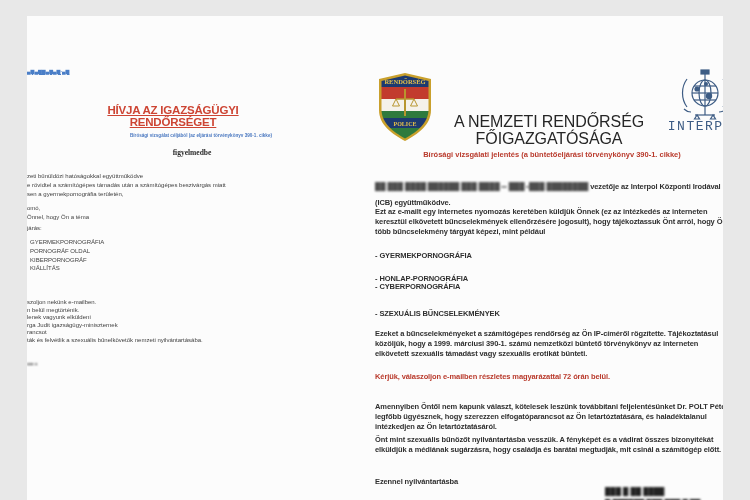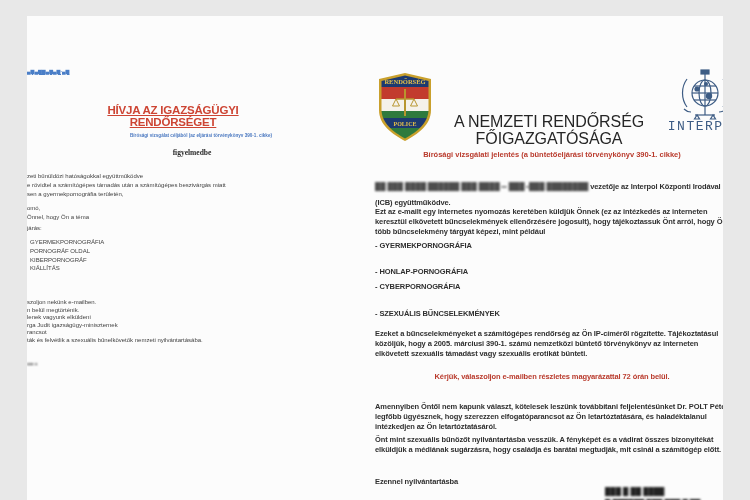--- a/index.html
+++ b/index.html
@@ -49,21 +49,21 @@
   }
   .r-sub{
     left:388px;top:134px;width:274px;
     font-size:7.5px;font-weight:700;color:#b93a2c;text-align:center;
   }
   .r-body{
     left:348px;width:354px;
     font-size:7.5px;line-height:10px;font-weight:700;
     letter-spacing:-.1px;color:#2f2f2f;
   }
-  .r-red{color:#b93a2c;text-align:center;}
+  .r-red{color:#b93a2c;}
   .redact{filter:blur(.8px);opacity:.85;}
   .r-sig{
     left:578px;font-size:7.5px;font-weight:700;color:#222;
     filter:blur(1px);white-space:nowrap;
   }
   .interpol-word{
     left:630px;top:103px;width:96px;
     font-size:13px;letter-spacing:1.5px;color:#3d5c84;font-family:Liberation Mono, monospace;
   }
 
@@ -167,26 +167,26 @@
 
     <div class="abs r-sub center">Bírósági vizsgálati jelentés (a büntetőeljárási törvénykönyv 390-1. cikke)</div>
 
     <div class="abs r-body nowrap" style="top:166px">
       <span class="redact">██ ███ ████ ██████ ███ ████ ▪▪ ███ ▪███ ████████</span><span> vezetője az Interpol Központi Irodával</span>
     </div>
     <div class="abs r-body" style="top:182px">(ICB) együttműködve.</div>
 
     <div class="abs r-body" style="top:191px">Ezt az e-mailt egy internetes nyomozás keretében küldjük Önnek (ez az intézkedés az interneten keresztül elkövetett bűncselekmények ellenőrzésére jogosult), hogy tájékoztassuk Önt arról, hogy Ön több bűncselekmény tárgyát képezi, mint például</div>
 
-    <div class="abs r-body" style="top:225px">- GYERMEKPORNOGRÁFIA</div>
-    <div class="abs r-body" style="top:251px">- HONLAP-PORNOGRÁFIA</div>
+    <div class="abs r-body" style="top:235px">- GYERMEKPORNOGRÁFIA</div>
+    <div class="abs r-body" style="top:258px">- HONLAP-PORNOGRÁFIA</div>
     <div class="abs r-body" style="top:266px">- CYBERPORNOGRÁFIA</div>
     <div class="abs r-body" style="top:293px">- SZEXUÁLIS BŰNCSELEKMÉNYEK</div>
 
-    <div class="abs r-body" style="top:313px">Ezeket a bűncselekményeket a számítógépes rendőrség az Ön IP-címéről rögzítette. Tájékoztatásul közöljük, hogy a 2005. márciusi 390-1. számú nemzetközi büntető törvénykönyv az interneten elkövetett szexuális támadást vagy szexuális erotikát bünteti.</div>
+    <div class="abs r-body" style="top:313px">Ezeket a bűncselekményeket a számítógépes rendőrség az Ön IP-címéről rögzítette. Tájékoztatásul közöljük, hogy a 1999. márciusi 390-1. számú nemzetközi büntető törvénykönyv az interneten elkövetett szexuális támadást vagy szexuális erotikát bünteti.</div>
 
     <div class="abs r-body r-red" style="top:356px">Kérjük, válaszoljon e-mailben részletes magyarázattal 72 órán belül.</div>
 
     <div class="abs r-body" style="top:386px">Amennyiben Öntől nem kapunk választ, kötelesek leszünk továbbítani feljelentésünket Dr. POLT Péter legfőbb ügyésznek, hogy szerezzen elfogatóparancsot az Ön letartóztatására, és haladéktalanul intézkedjen az Ön letartóztatásáról.</div>
 
     <div class="abs r-body" style="top:419px">Önt mint szexuális bűnözőt nyilvántartásba vesszük. A fényképét és a vádirat összes bizonyítékát elküldjük a médiának sugárzásra, hogy családja és barátai megtudják, mit csinál a számítógép előtt.</div>
 
     <div class="abs r-body" style="top:461px">Ezennel nyilvántartásba</div>
 
     <div class="abs r-sig" style="top:471px">███ █ ██ ████</div>

